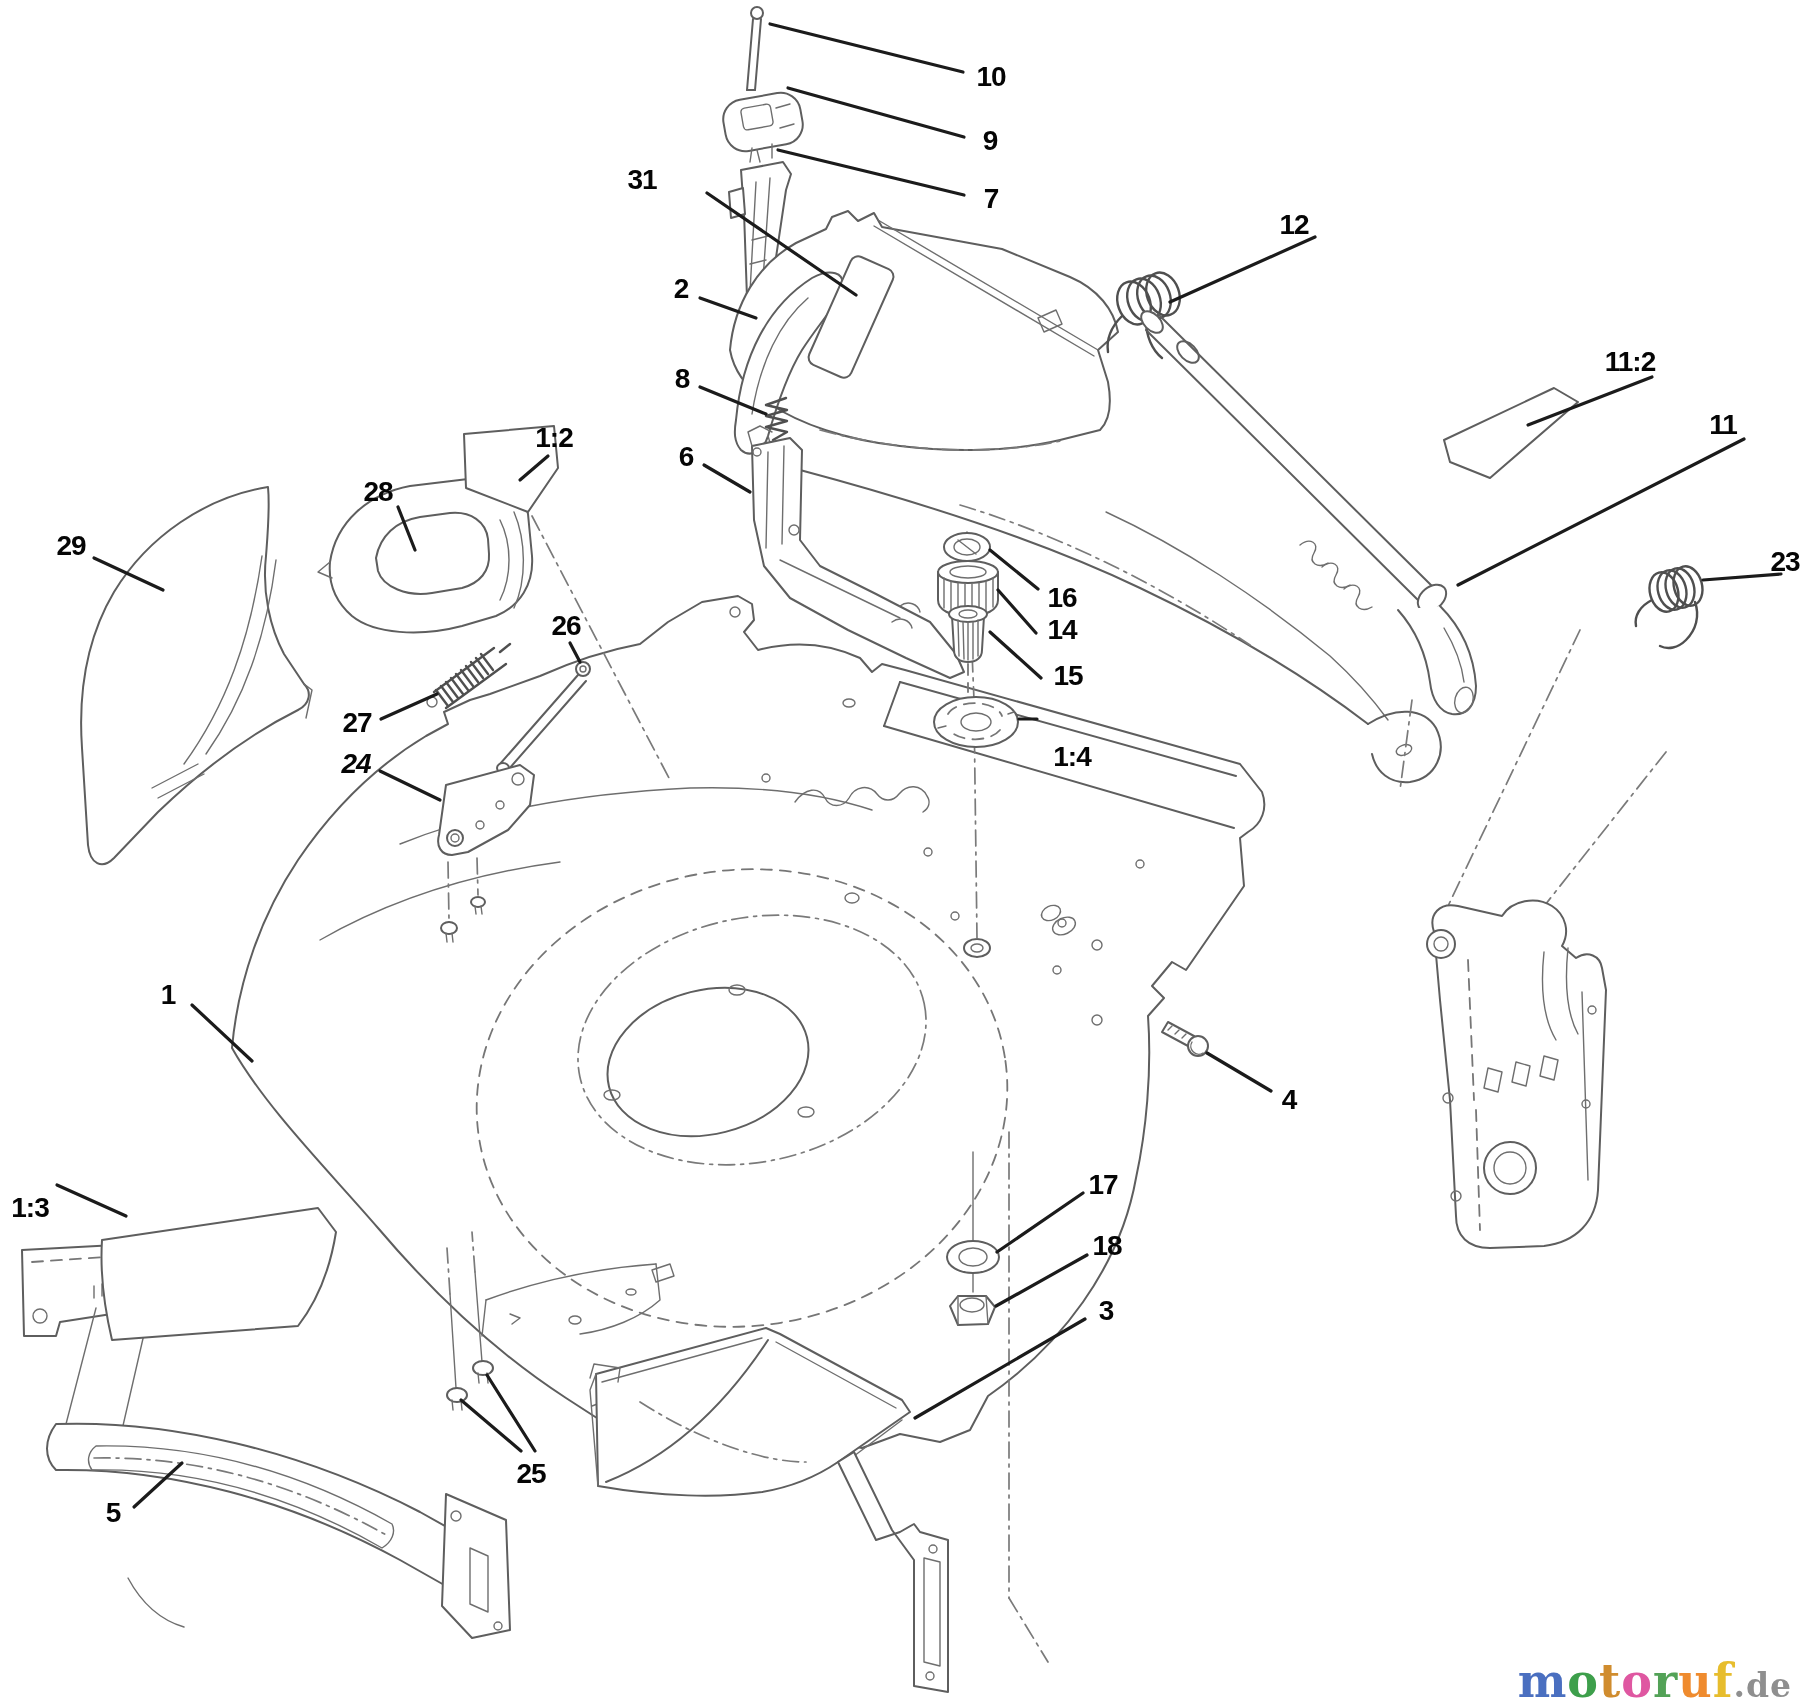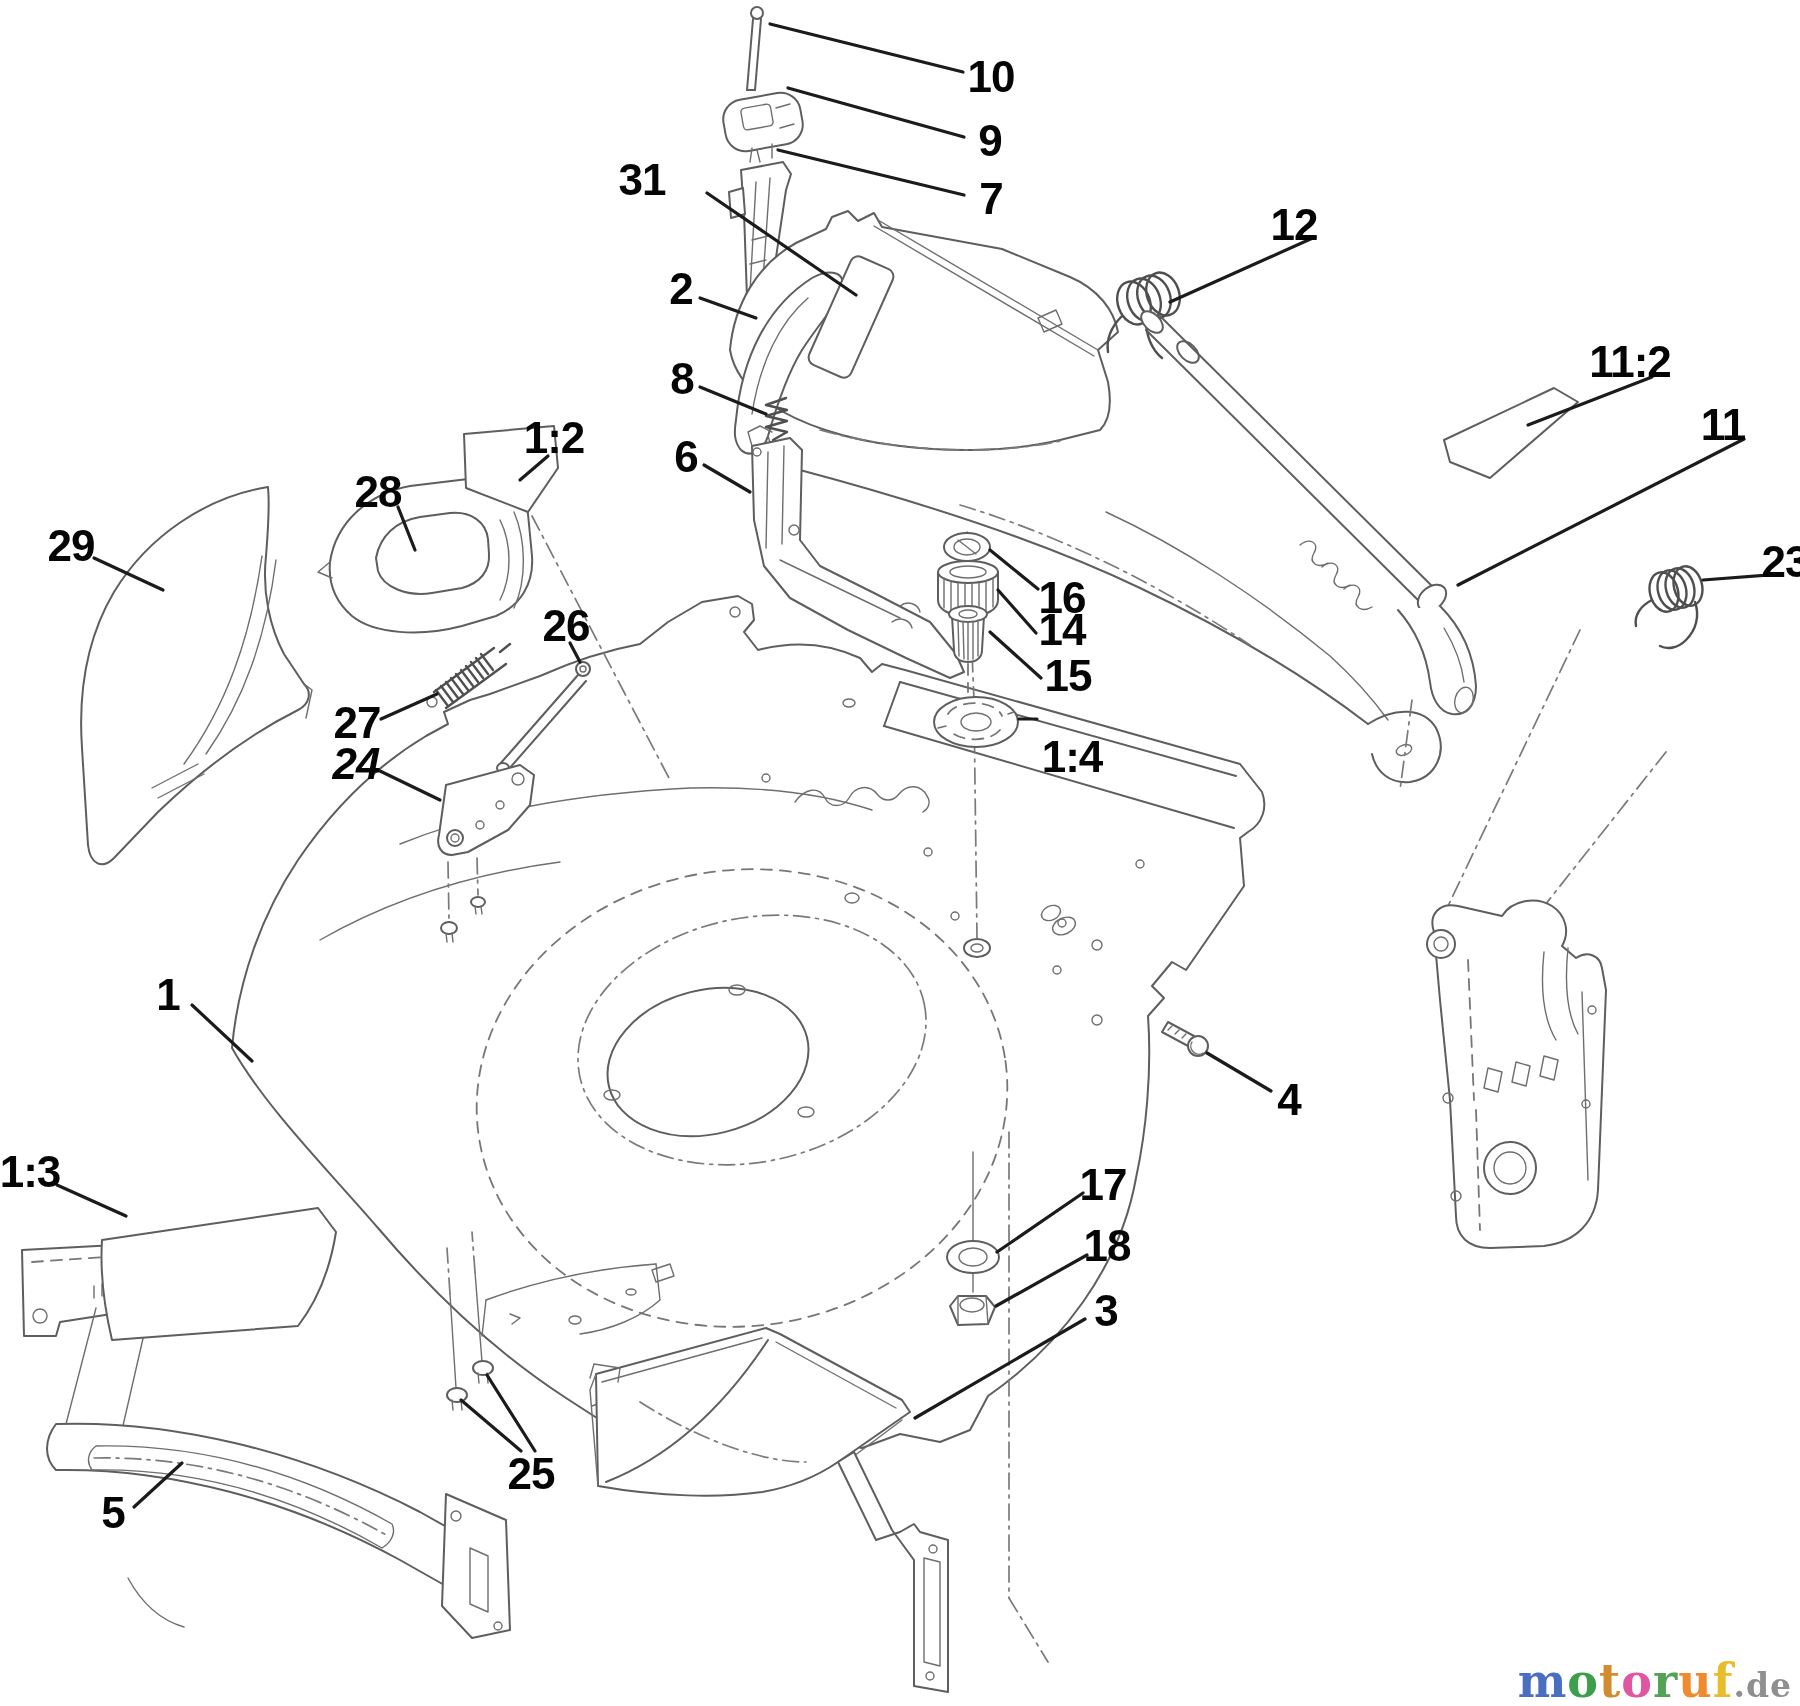--- a/index.html
+++ b/index.html
@@ -8,21 +8,21 @@
   svg.layer{position:absolute;left:0;top:0;width:1800px;height:1706px;}
   
   #art-layer path, #art-layer line, #art-layer circle, #art-layer ellipse, #art-layer rect, #art-layer polyline{
     fill:none;stroke:#5e5e5e;stroke-width:2;stroke-linecap:round;stroke-linejoin:round;}
   #art-layer .fw{fill:#ffffff;}
   #art-layer .thin{stroke-width:1.4;stroke:#6e6e6e;}
   #art-layer .dash{stroke-dasharray:11 8;stroke:#767676;stroke-width:1.8;}
   #art-layer .ddot{stroke-dasharray:16 6 3 6;stroke:#7a7a7a;stroke-width:1.7;}
   #art-layer .coil{stroke-width:2.4;stroke:#4f4f4f;}
   #leader-layer line{stroke:#1b1b1b;stroke-width:3.2;stroke-linecap:round;}
-  .callout{position:absolute;transform:translate(-50%,-50%);font-weight:bold;font-size:44px;
+  .callout{position:absolute;transform:translate(-50%,-50%);font-weight:bold;font-size:28px;
            color:#050505;letter-spacing:-1px;white-space:nowrap;text-align:right;}
   .watermark{position:absolute;right:8px;bottom:2px;font-family:"DejaVu Serif",serif;
              font-weight:bold;font-size:46px;letter-spacing:1px;line-height:1;}
   .watermark span{display:inline;}
   .wm-suffix{font-size:33px;font-weight:bold;}
 </style>
 </head>
 <body>
 
 <div class="canvas">
@@ -413,21 +413,21 @@
       <div class="callout" style="left: 71px; top: 546px;">29</div>
       <div class="callout" style="left: 566px; top: 626px;">26</div>
       <div class="callout" style="left: 1062px; top: 586px; margin-top: 12px;">16</div>
       <div class="callout" style="left: 1062px; top: 630px;">14</div>
       <div class="callout" style="left: 1068px; top: 676px;">15</div>
       <div class="callout" style="left: 357px; top: 723px;">27</div>
       <div class="callout" style="left: 1072px; top: 721px; margin-top: 36px;">1:4</div>
       <div class="callout" style="left: 356px; top: 764px; font-style: italic;">24</div>
       <div class="callout" style="left: 168px; top: 995px;">1</div>
       <div class="callout" style="left: 1289px; top: 1100px;">4</div>
-      <div class="callout" style="left: 30px; top: 1172px;">1:3</div>
+      <div class="callout" style="left: 30px; top: 1208px;">1:3</div>
       <div class="callout" style="left: 1103px; top: 1185px;">17</div>
       <div class="callout" style="left: 1107px; top: 1246px;">18</div>
       <div class="callout" style="left: 1106px; top: 1311px;">3</div>
       <div class="callout" style="left: 531px; top: 1474px;">25</div>
       <div class="callout" style="left: 113px; top: 1513px;">5</div>
     </div>
 
   <div class="watermark">
     <span id="wm-letters"><span style="color: rgb(74, 111, 192);">m</span><span style="color: rgb(61, 159, 75);">o</span><span style="color: rgb(208, 140, 46);">t</span><span style="color: rgb(223, 87, 161);">o</span><span style="color: rgb(83, 162, 87);">r</span><span style="color: rgb(239, 139, 46);">u</span><span style="color: rgb(231, 189, 45);">f</span></span><span class="wm-suffix" id="wm-suffix" style="color: rgb(143, 143, 143);">.de</span>
   </div>

